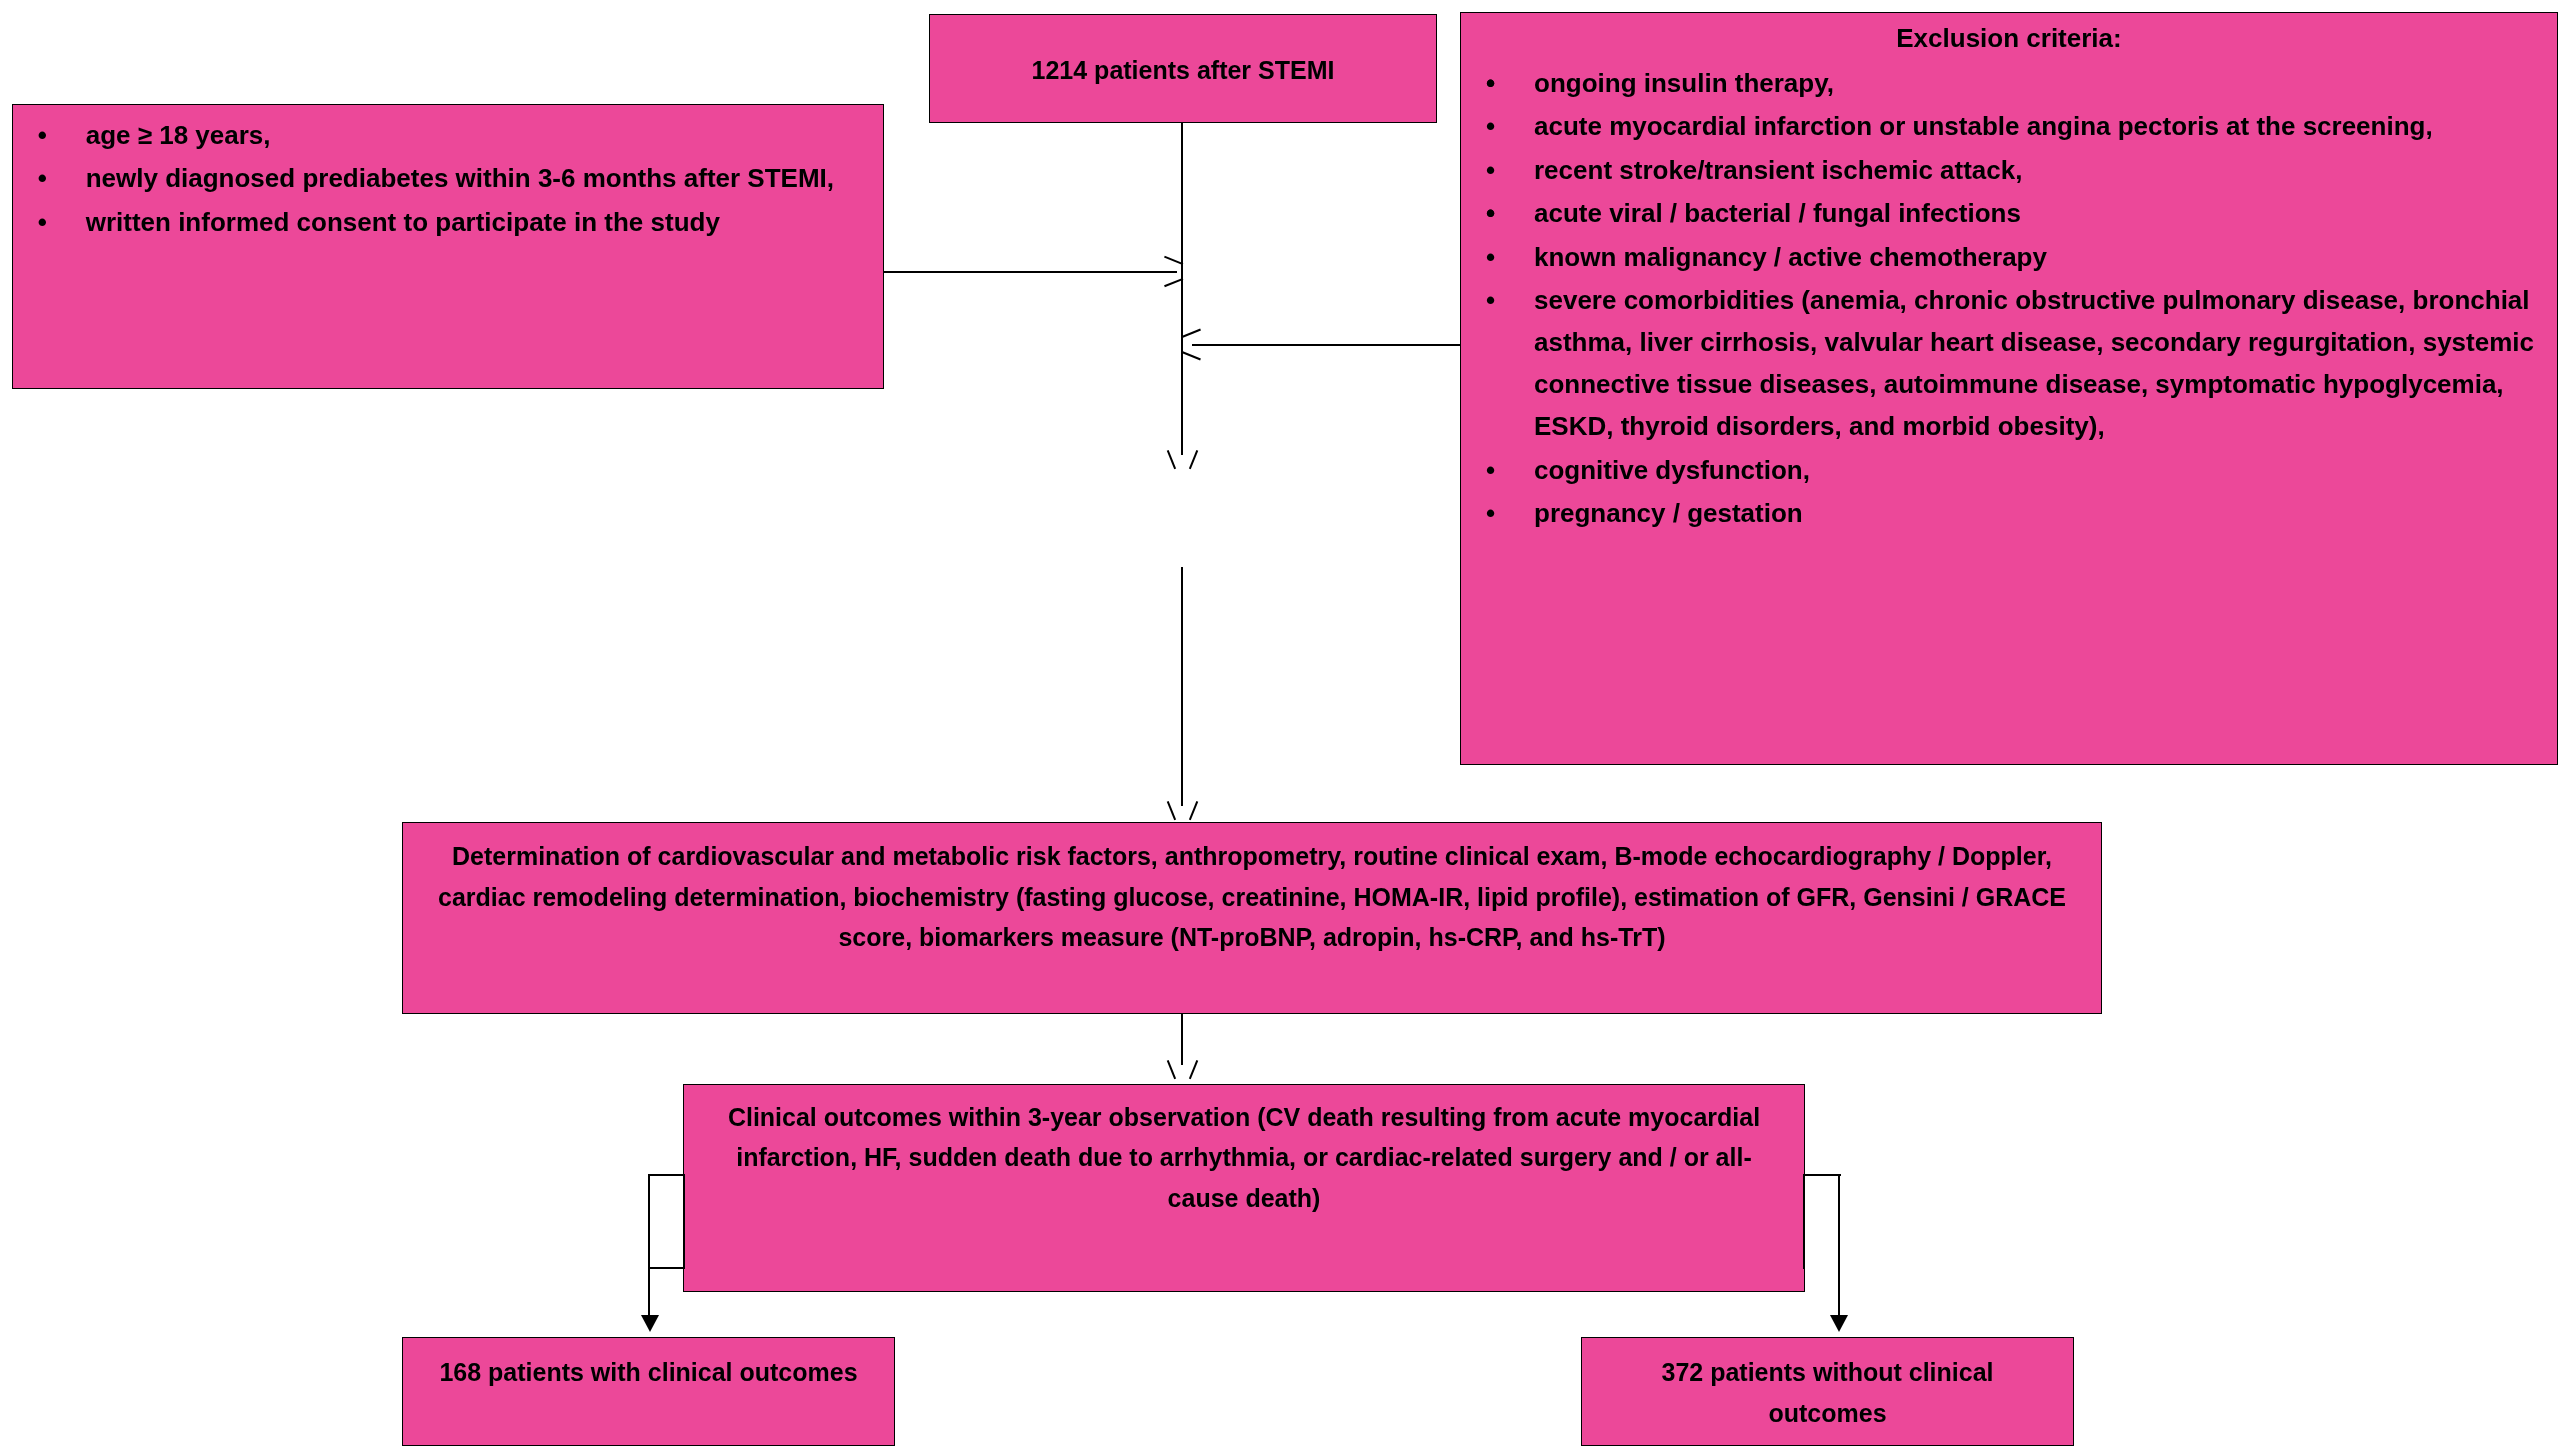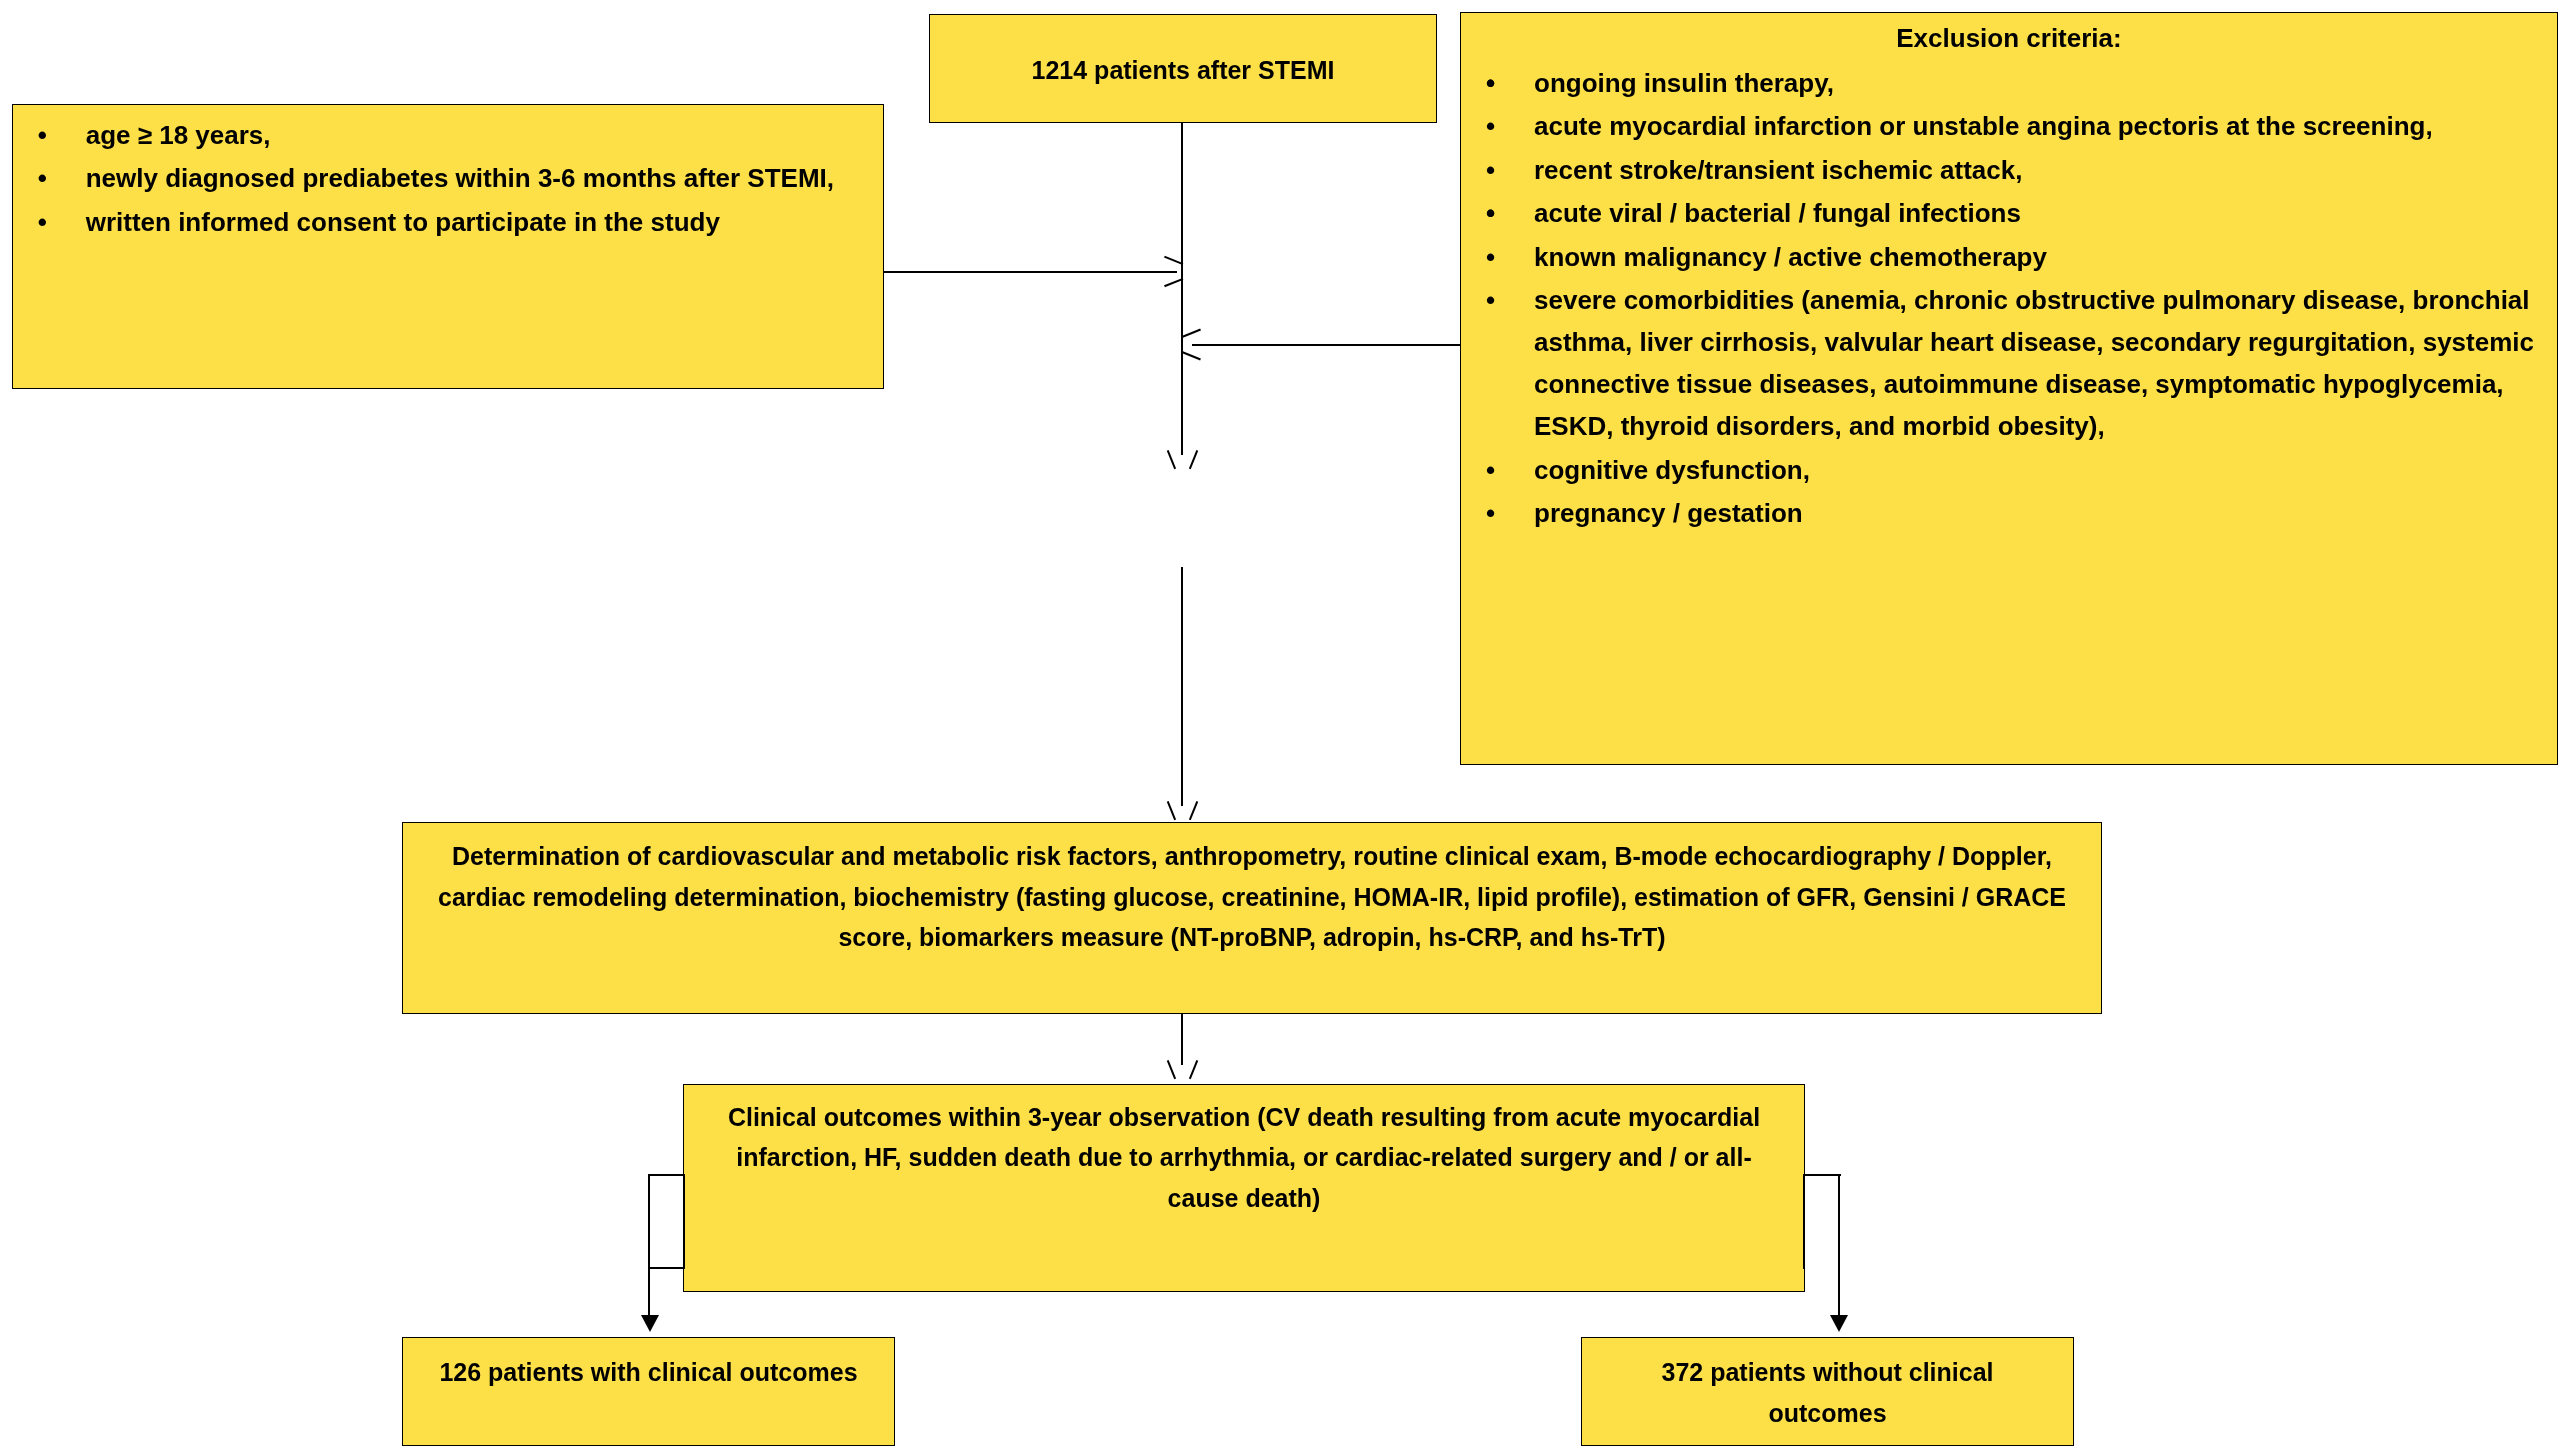--- a/index.html
+++ b/index.html
@@ -12,21 +12,21 @@
     width: 2563px;
     height: 1452px;
     background: #ffffff;
     font-family: "Liberation Sans", sans-serif;
     color: #000000;
     overflow: hidden;
   }
   .box {
     position: absolute;
     border: 1.9px solid #000000;
-    background: #fde047;
+    background: #ec4899;
     box-sizing: border-box;
   }
   .box-title {
     font-weight: bold;
     text-align: center;
     font-size: 26px;
     line-height: 1.55;
   }
   .ctr-text {
     font-weight: bold;
@@ -201,21 +201,21 @@
 
   <div class="box" style="left:402px; top:822px; width:1700px; height:192px;">
     <div class="ctr-text pad-c" style="padding:13px 22px 0 22px; line-height:1.62;">Determination of cardiovascular and metabolic risk factors, anthropometry, routine clinical exam, B-mode echocardiography / Doppler, cardiac remodeling determination, biochemistry (fasting glucose, creatinine, HOMA-IR, lipid profile), estimation of GFR, Gensini / GRACE score, biomarkers measure (NT-proBNP, adropin, hs-CRP, and hs-TrT)</div>
   </div>
 
   <div class="box" style="left:683px; top:1084px; width:1122px; height:208px;">
     <div class="ctr-text" style="padding:11.7px 30px 0 30px; line-height:1.62;">Clinical outcomes within 3-year observation (CV death resulting from acute myocardial infarction, HF, sudden death due to arrhythmia, or cardiac-related surgery and / or all-cause death)</div>
   </div>
 
   <div class="box" style="left:402px; top:1337px; width:493px; height:109px;">
-    <div class="ctr-text" style="padding:14.3px 28.5px 0 28.5px; line-height:1.62;">126 patients with clinical outcomes</div>
+    <div class="ctr-text" style="padding:14.3px 28.5px 0 28.5px; line-height:1.62;">168 patients with clinical outcomes</div>
   </div>
 
   <div class="box" style="left:1581px; top:1337px; width:493px; height:109px;">
     <div class="ctr-text" style="padding:14.3px 28.5px 0 28.5px; line-height:1.62;">372 patients without clinical outcomes</div>
   </div>
 
   <div class="vline" style="left:1181px; top:123px; height:332px;"></div>
   <div class="arrow-down-open" style="left:1174px; top:449px;"></div>
 
   <div class="hline" style="left:884px; top:271px; width:293px;"></div>

